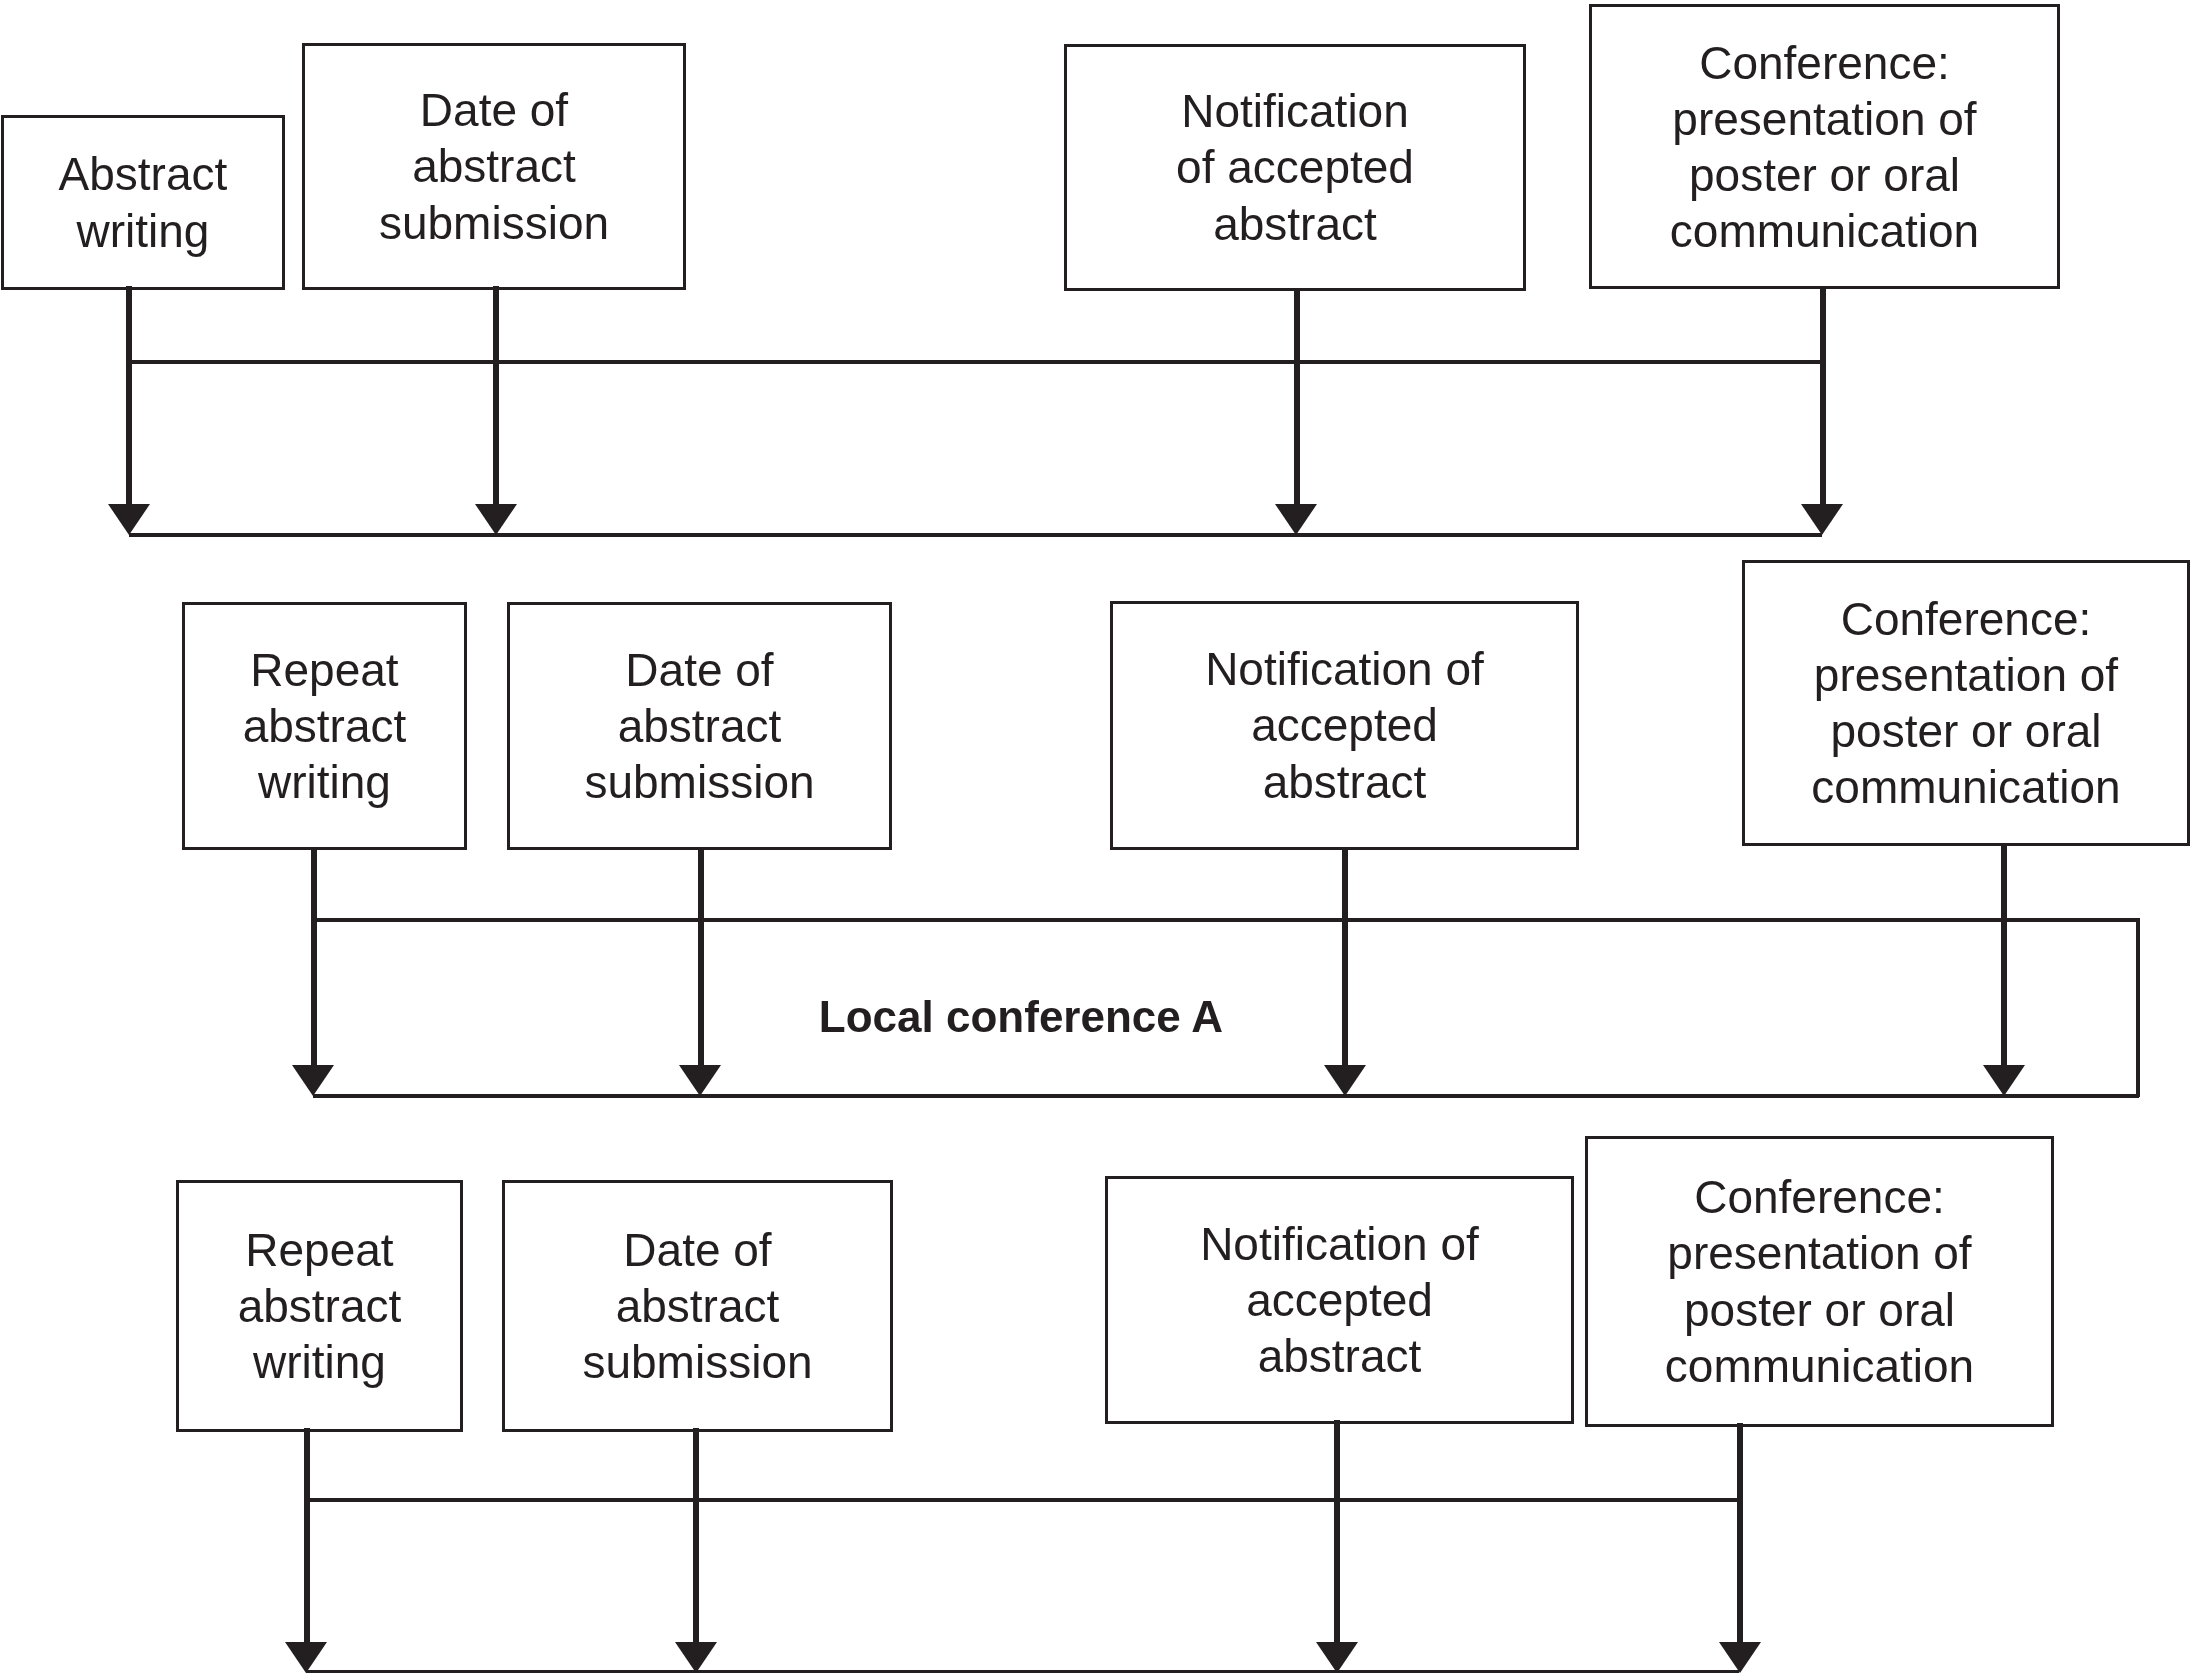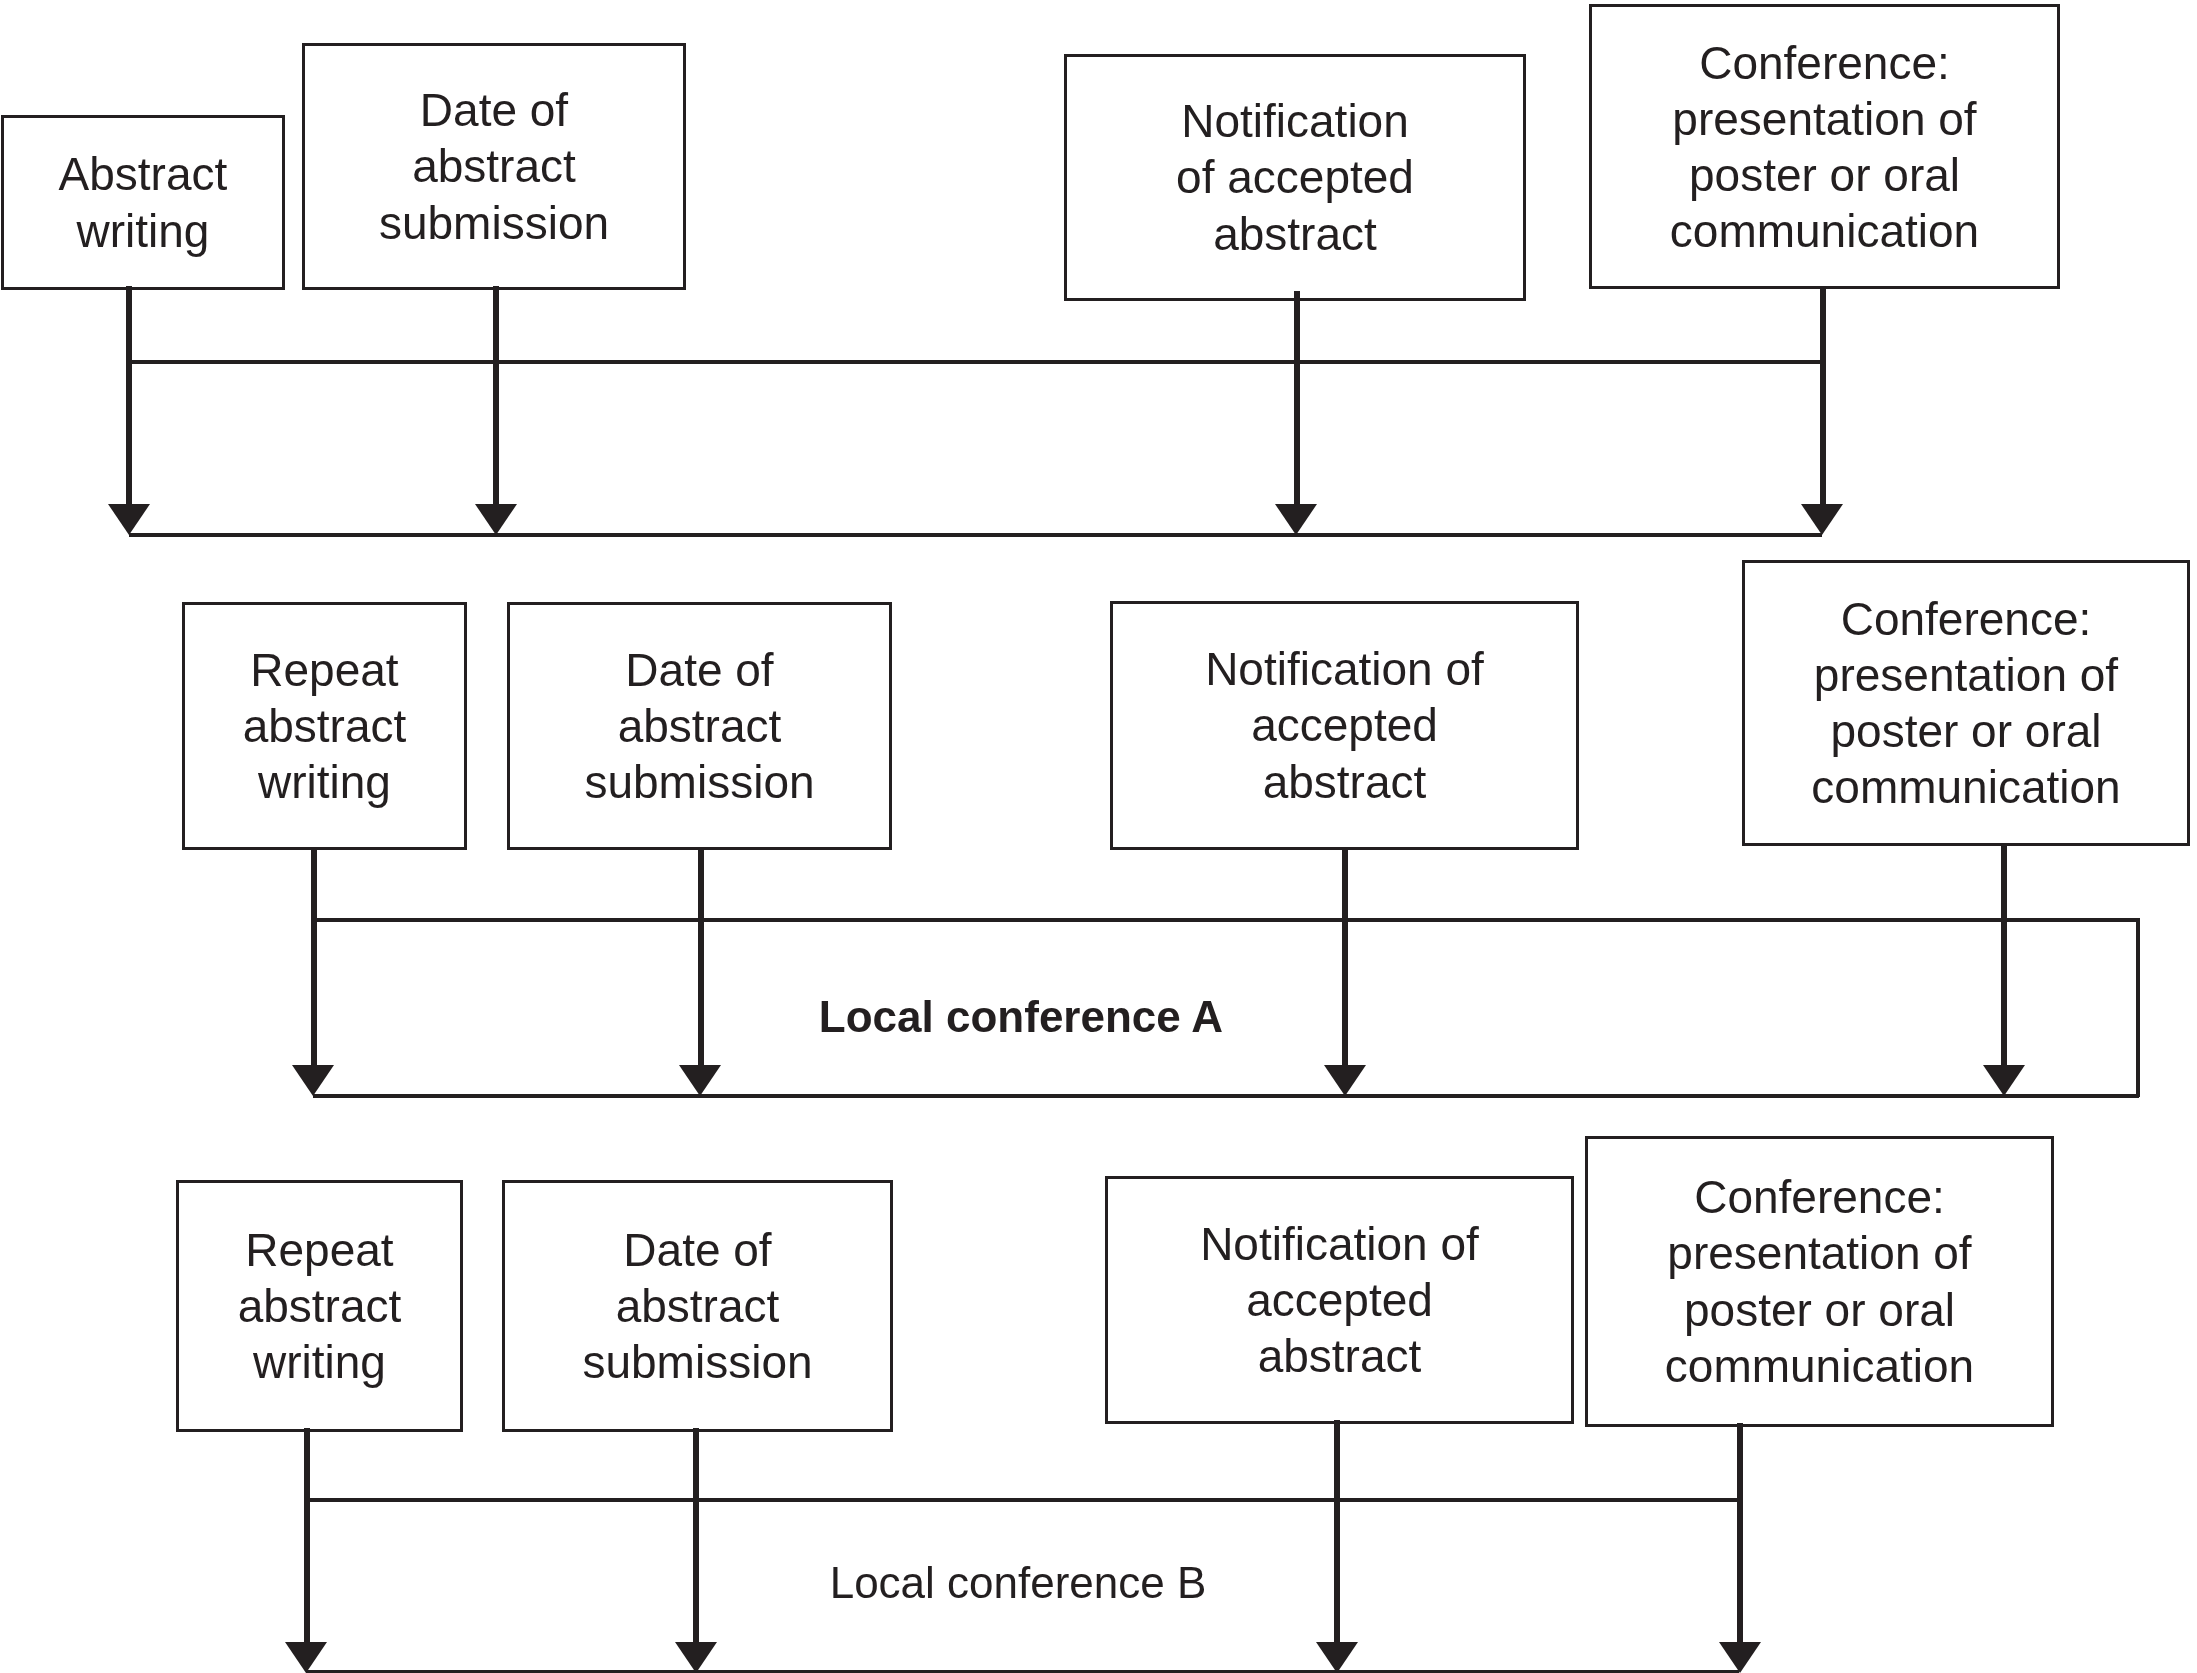--- a/index.html
+++ b/index.html
@@ -54,21 +54,21 @@
 </head>
 <body>
 
 <div id="canvas">
 
   <div class="box" style="left:0.9px;top:115px;width:284px;height:175px;">Abstract
 writing</div>
   <div class="box" style="left:302px;top:43px;width:384px;height:247px;">Date of
 abstract
 submission</div>
-  <div class="box" style="left:1064px;top:54px;width:462px;height:247px;">Notification
+  <div class="box" style="left:1064px;top:44px;width:462px;height:247px;">Notification
 of accepted
 abstract</div>
   <div class="box" style="left:1589px;top:4.4px;width:471px;height:285px;">Conference:
 presentation of
 poster or oral
 communication</div>
 
   <div class="hline" style="left:129px;top:360px;width:1693px;height:3.5px;"></div>
   <div class="hline" style="left:129px;top:533px;width:1693px;height:3.5px;"></div>
 
@@ -118,21 +118,20 @@
   <div class="box" style="left:1105px;top:1176px;width:469px;height:248px;">Notification of
 accepted
 abstract</div>
   <div class="box" style="left:1585px;top:1136px;width:469px;height:291px;">Conference:
 presentation of
 poster or oral
 communication</div>
 
   <div class="hline" style="left:306px;top:1498px;width:1433px;height:3.5px;"></div>
   <div class="hline" style="left:306px;top:1670px;width:1433px;height:3.5px;"></div>
-  <div class="band-label" style="left:1018px;top:1583px;">Local conference B</div>
 
   <div class="shaft" style="left:304px;top:1428px;height:218px;"></div>
   <div class="head" style="left:285px;top:1642px;"></div>
   <div class="shaft" style="left:693px;top:1428px;height:218px;"></div>
   <div class="head" style="left:675px;top:1642px;"></div>
   <div class="shaft" style="left:1334px;top:1420px;height:226px;"></div>
   <div class="head" style="left:1316px;top:1642px;"></div>
   <div class="shaft" style="left:1737px;top:1423px;height:223px;"></div>
   <div class="head" style="left:1719px;top:1642px;"></div>
 

